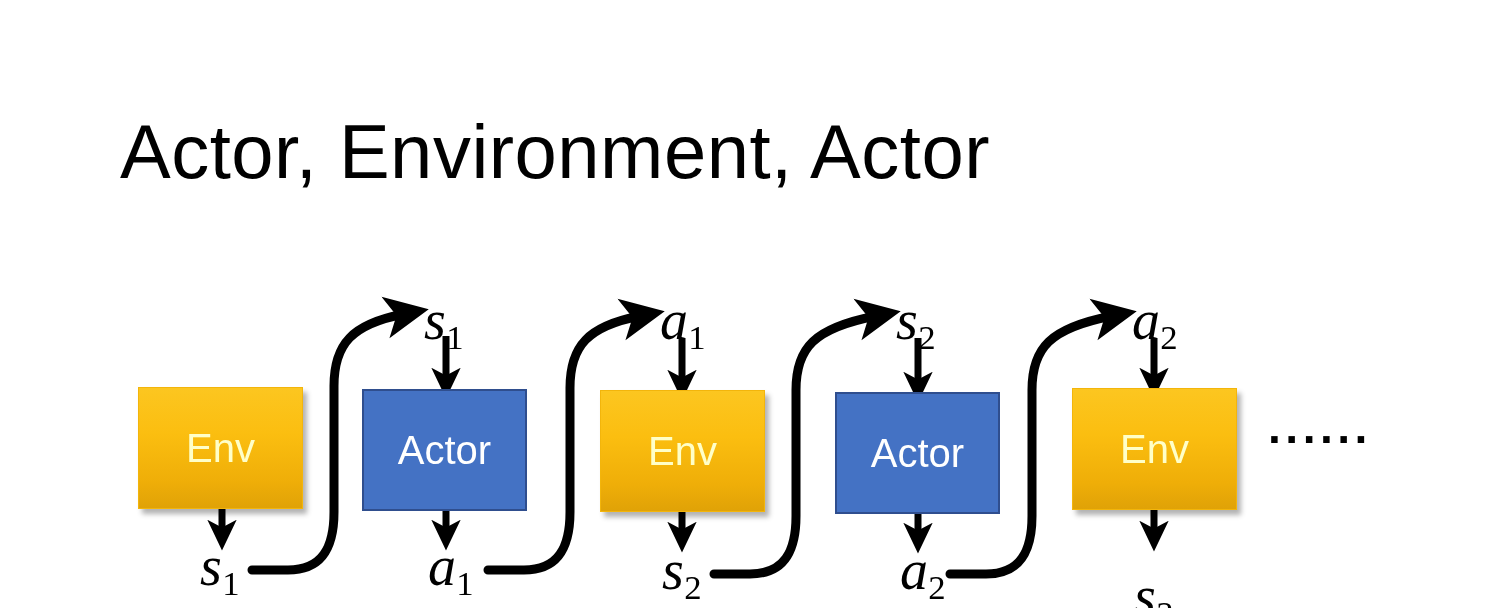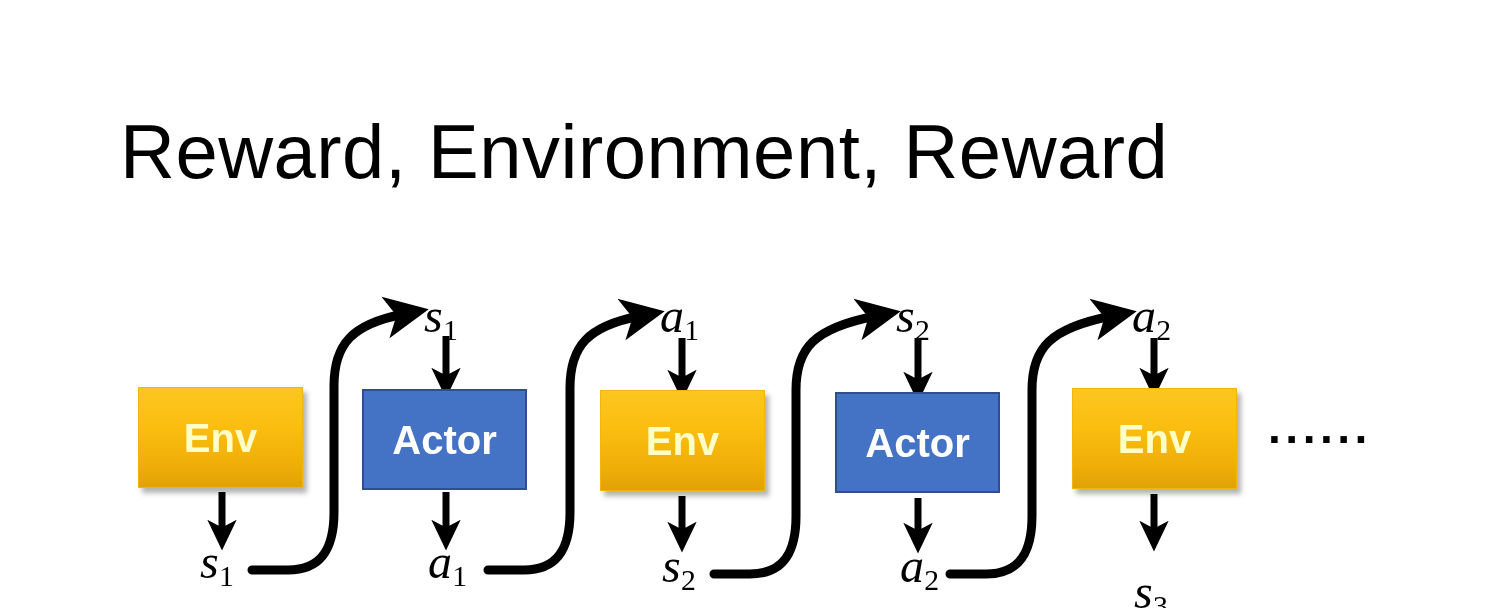--- a/index.html
+++ b/index.html
@@ -44,27 +44,27 @@
     top: 0;
     width: 1500px;
     height: 608px;
     pointer-events: none;
   }
 
   
   .node-box {
     position: absolute;
     width: 165px;
-    height: 101px;
+    height: 122px;
     box-sizing: border-box;
     display: flex;
     align-items: center;
     justify-content: center;
     font-size: 40px;
-    font-weight: 700;
+    font-weight: 400;
     line-height: 1;
     user-select: none;
   }
   .node-box.env {
     background: linear-gradient(180deg, #FCC620 0%, #FBBE10 38%, #EFAE08 78%, #E0A207 100%);
     color: #FFFFC8;
     border: 1px solid #F3B50B;
     box-shadow: 4px 5px 5px rgba(0,0,0,0.30);
   }
   .node-box.actor {
@@ -72,21 +72,21 @@
     color: #FFFFFF;
     border: 2px solid #2F4E8E;
     box-shadow: none;
   }
 
   
   .math-label {
     position: absolute;
     font-family: "Liberation Serif", serif;
     font-style: italic;
-    font-size: 48px;
+    font-size: 56px;
     color: #000000;
     white-space: nowrap;
     user-select: none;
     line-height: 1;
   }
   .math-label sub {
     font-style: normal;
     font-size: 0.62em;
     vertical-align: baseline;
     position: relative;
@@ -106,21 +106,21 @@
     color: #000000;
     line-height: 1;
     user-select: none;
   }
 </style>
 </head>
 <body>
 
 <div id="slide" style="background: rgb(255, 255, 255);">
 
-  <div id="slide-title">Reward, Environment, Reward</div>
+  <div id="slide-title">Actor, Environment, Actor</div>
 
   <div id="diagram">
 
     <svg id="connector-layer" viewBox="0 0 1500 608">
       <defs>
         <marker id="arrowhead" markerWidth="5.2" markerHeight="5.2" refX="2.1" refY="2.6" orient="auto" markerUnits="strokeWidth">
           <path d="M0,0.25 L4.9,2.6 L0,4.95 L1.25,2.6 Z" fill="#000000"></path>
         </marker>
         <marker id="arrowhead-down" markerWidth="4.6" markerHeight="4.6" refX="1.9" refY="2.3" orient="auto" markerUnits="strokeWidth">
           <path d="M0,0.2 L4.4,2.3 L0,4.4 L1.1,2.3 Z" fill="#000000"></path>

